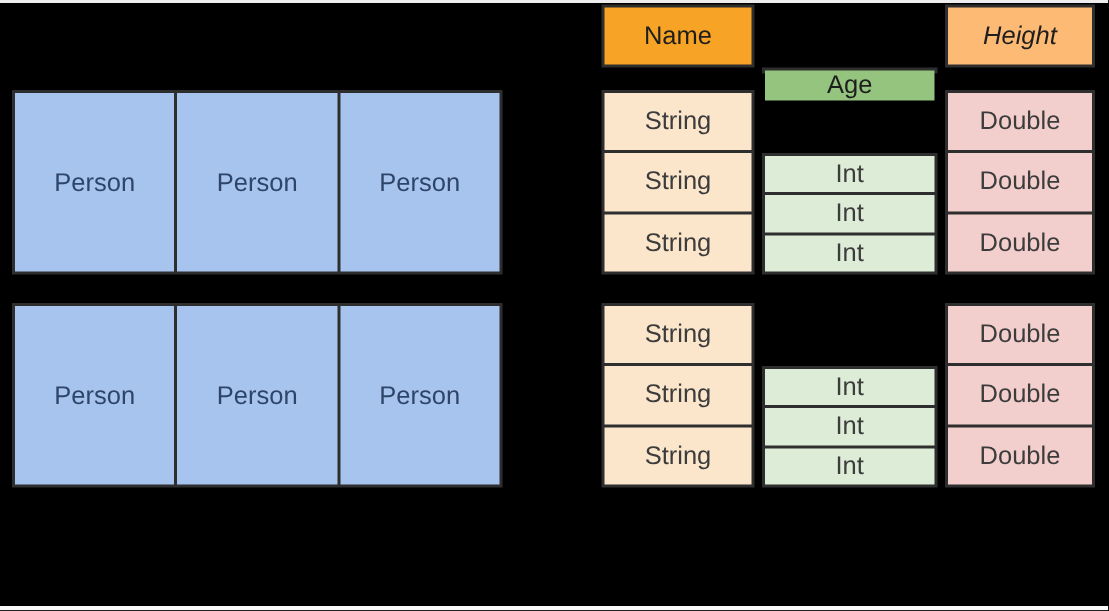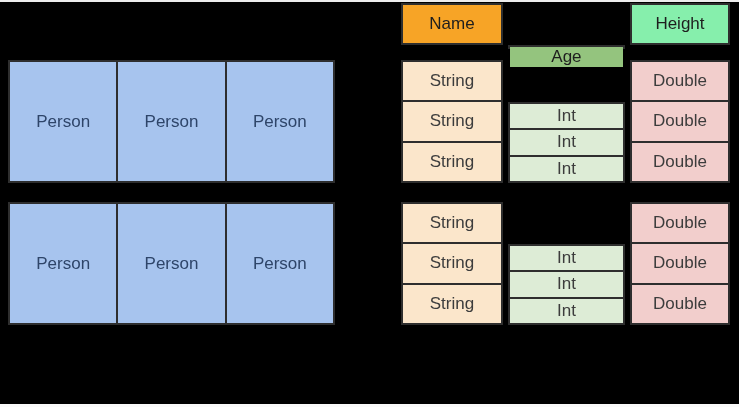--- a/index.html
+++ b/index.html
@@ -84,21 +84,21 @@
   </div>
 
   <div class="right-band band-header">
     <div class="rcol col-0">
       <div class="cell" style="background-color: rgb(247, 164, 38); color: rgb(30, 30, 30);">Name</div>
     </div>
     <div class="rcol col-1">
       <div class="cell" style="background-color: rgb(148, 196, 126); color: rgb(30, 30, 30);">Age</div>
     </div>
     <div class="rcol col-2">
-      <div class="cell" style="background-color: #86efac; color: rgb(30, 30, 30);">Height</div>
+      <div class="cell" style="background-color: #fdba74; color: rgb(30, 30, 30); font-style: italic;">Height</div>
     </div>
   </div>
 
   <div class="right-band band-1">
     <div class="rcol col-0">
       <div class="cell" style="background-color: rgb(251, 230, 203); color: rgb(60, 60, 60);">String</div>
       <div class="cell" style="background-color: rgb(251, 230, 203); color: rgb(60, 60, 60);">String</div>
       <div class="cell" style="background-color: rgb(251, 230, 203); color: rgb(60, 60, 60);">String</div>
     </div>
     <div class="rcol col-1">

